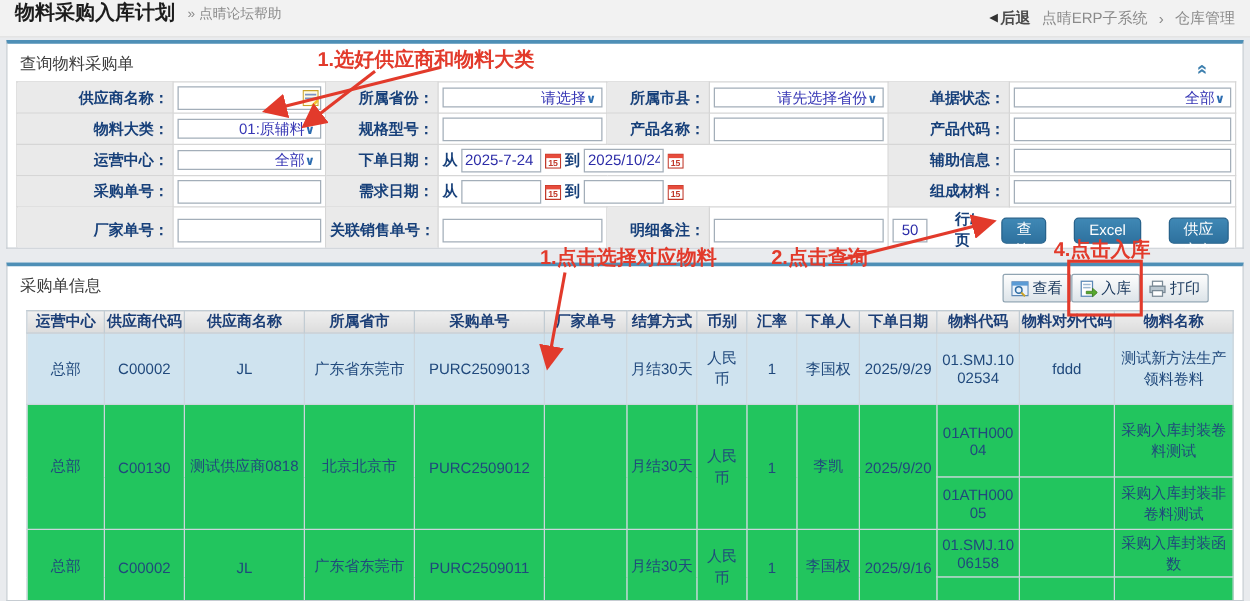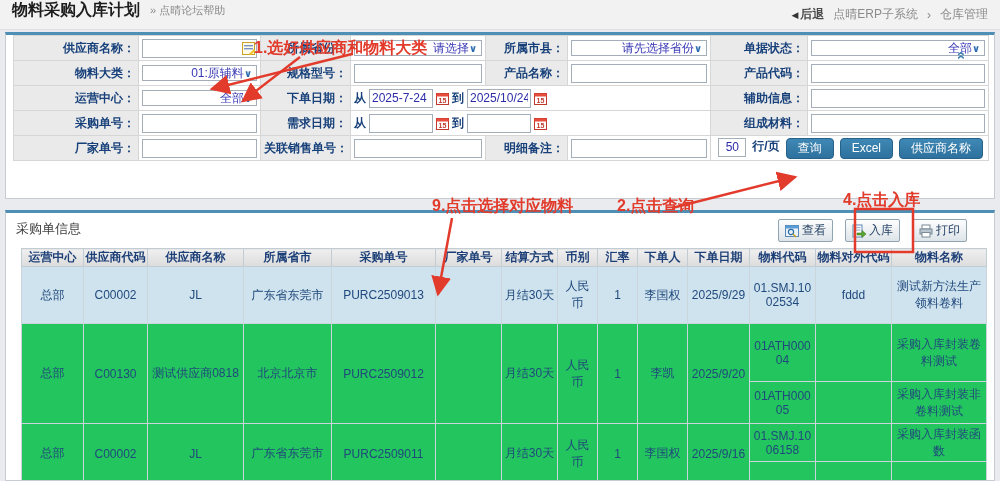--- a/index.html
+++ b/index.html
@@ -36,30 +36,30 @@
   .inpwrap input { padding-right:18px; }
   .inpwrap svg { position:absolute; right:2px; top:3px; }
   .sel { height:16px; border:1px solid #a3aeb9; background:#fff; display:flex;
          align-items:center; justify-content:flex-end; padding:0 4px;
          font-size:12px; color:#3737b5; cursor:pointer; }
   .chev::before { content:"∨"; color:#2b6cb0; font-size:10px; font-weight:bold; }
   .daterange { display:flex; align-items:center; gap:3px; color:#17407a; font-weight:bold;
                font-size:12px; white-space:nowrap; }
   .daterange input { width:64px; height:19px; border:1px solid #a3aeb9; font-size:12px;
                      color:#2c2ca8; padding:0 2px; }
-  .actions-cell { display:flex; align-items:flex-start; justify-content:flex-end; gap:6px; padding-right:2px;}
+  .actions-cell { display:flex; align-items:center; justify-content:flex-end; gap:22px; padding-right:2px;}
   .pp-input { width:28px; height:19px; border:1px solid #a3aeb9; font-size:12px;
               color:#2c2ca8; text-align:center; }
   .pp-label { font-size:12px; color:#17407a; font-weight:bold; }
   .btn-blue { background:linear-gradient(#3f88b5,#2e719e); color:#fff; border:1px solid #27628b;
               border-radius:4px; font-size:12px; height:21px; padding:0 11px; cursor:pointer;
               font-family:inherit; }
 
   
-  .orders-toolbar { position:absolute; top:6px; right:27px; display:flex; gap:12px; }
+  .orders-toolbar { position:absolute; top:6px; right:27px; display:flex; gap:0; }
   .tbtn { display:inline-flex; align-items:center; gap:3px; border:1px solid #90a4b2;
           background:linear-gradient(#fdfdfd,#dde4e9); border-radius:2px; font-size:12px;
           color:#1c3a5e; padding:2px 6px; height:23px; cursor:pointer; font-family:inherit;}
   table.dtable { border-collapse:collapse; table-layout:fixed; width:965px; margin:5px 0 0 15px; }
   table.dtable th { background:linear-gradient(#efefef,#dcdcdc); border:1px solid #c2ccd3;
                     font-size:12px; color:#1c3f77; height:14px; font-weight:bold; padding:0; }
   table.dtable td { border:1px solid #ccd5dc; font-size:12px; color:#20497c; text-align:center;
                     vertical-align:middle; padding:1px 2px; word-break:break-all; background:#22c55e; }
   table.dtable tr.hl td { background:#cfe3ef; }
 
@@ -80,20 +80,21 @@
       <span class="back-tri">◀</span>
       <span>后退</span>
     </span>
     <span>点晴ERP子系统</span>
     <span>›</span>
     <span>仓库管理</span>
   </div>
 </div>
 
 <div class="panel panel-query">
+  <div class="panel-title">查询物料采购单</div>
   <span class="collapse-ico">«</span>
 
   <table class="qform">
     <colgroup>
       <col style="width:125px">
         <col style="width:122px">
         <col style="width:90px">
         <col style="width:135px">
       <col style="width:82px">
         <col style="width:143px">
@@ -351,21 +352,21 @@
           <td></td>
           <td></td>
           <td></td>
         </tr>
       </tbody>
   </table>
 </div>
 
 <div class="anno" style="left:254px; top:38px;">1.选好供应商和物料大类</div>
 <div class="anno" style="left:617px; top:196px;">2.点击查询</div>
-<div class="anno" style="left:432px; top:196px;">9.点击选择对应物料</div>
+<div class="anno" style="left:432px; top:196px;">1.点击选择对应物料</div>
 <div class="anno" style="left:843px; top:190px;text-align:right;">4.点击入库</div>
 
 <svg id="anno-svg">
   <defs>
     <marker id="ah" markerWidth="9" markerHeight="8" refX="7" refY="4" orient="auto">
       <path d="M0,0 L8,4 L0,8 z" fill="#e23a2b"></path>
     </marker>
   </defs>
   <line x1="352" y1="54" x2="212" y2="89" stroke="#e23a2b" stroke-width="2.5" marker-end="url(#ah)"></line>
   <line x1="300" y1="57" x2="243" y2="101" stroke="#e23a2b" stroke-width="2.5" marker-end="url(#ah)"></line>

